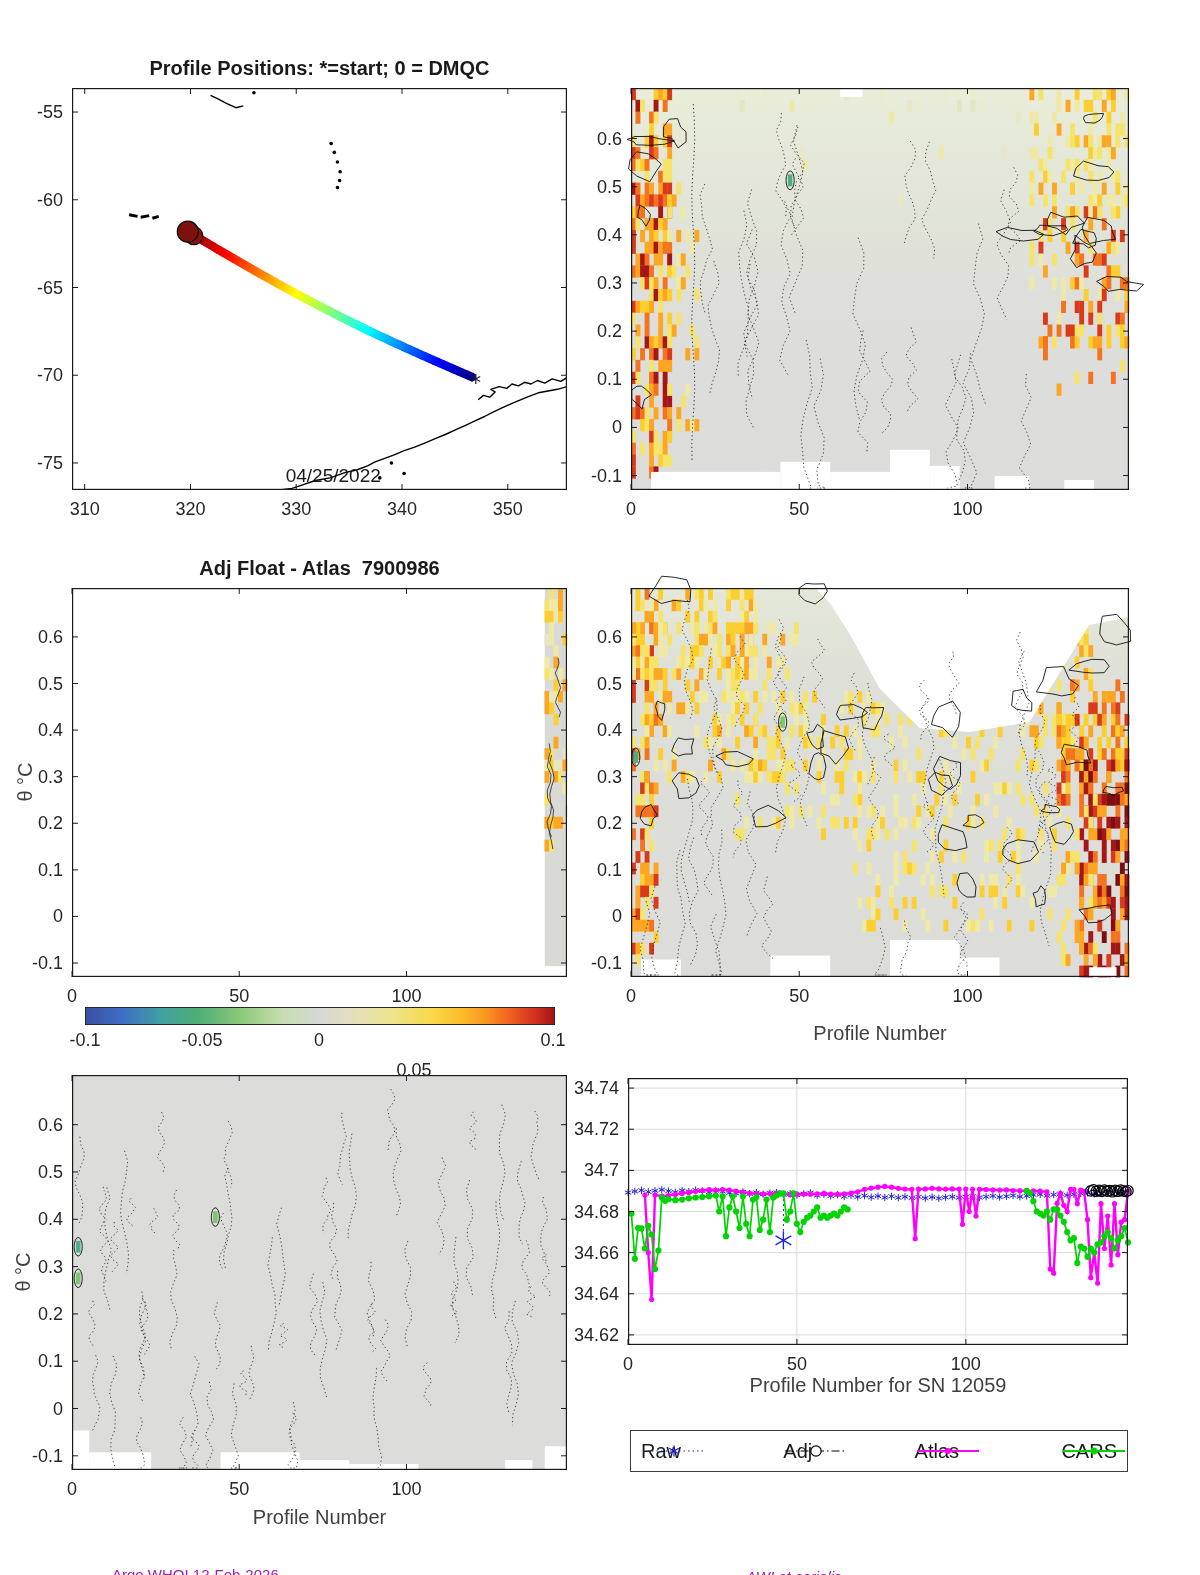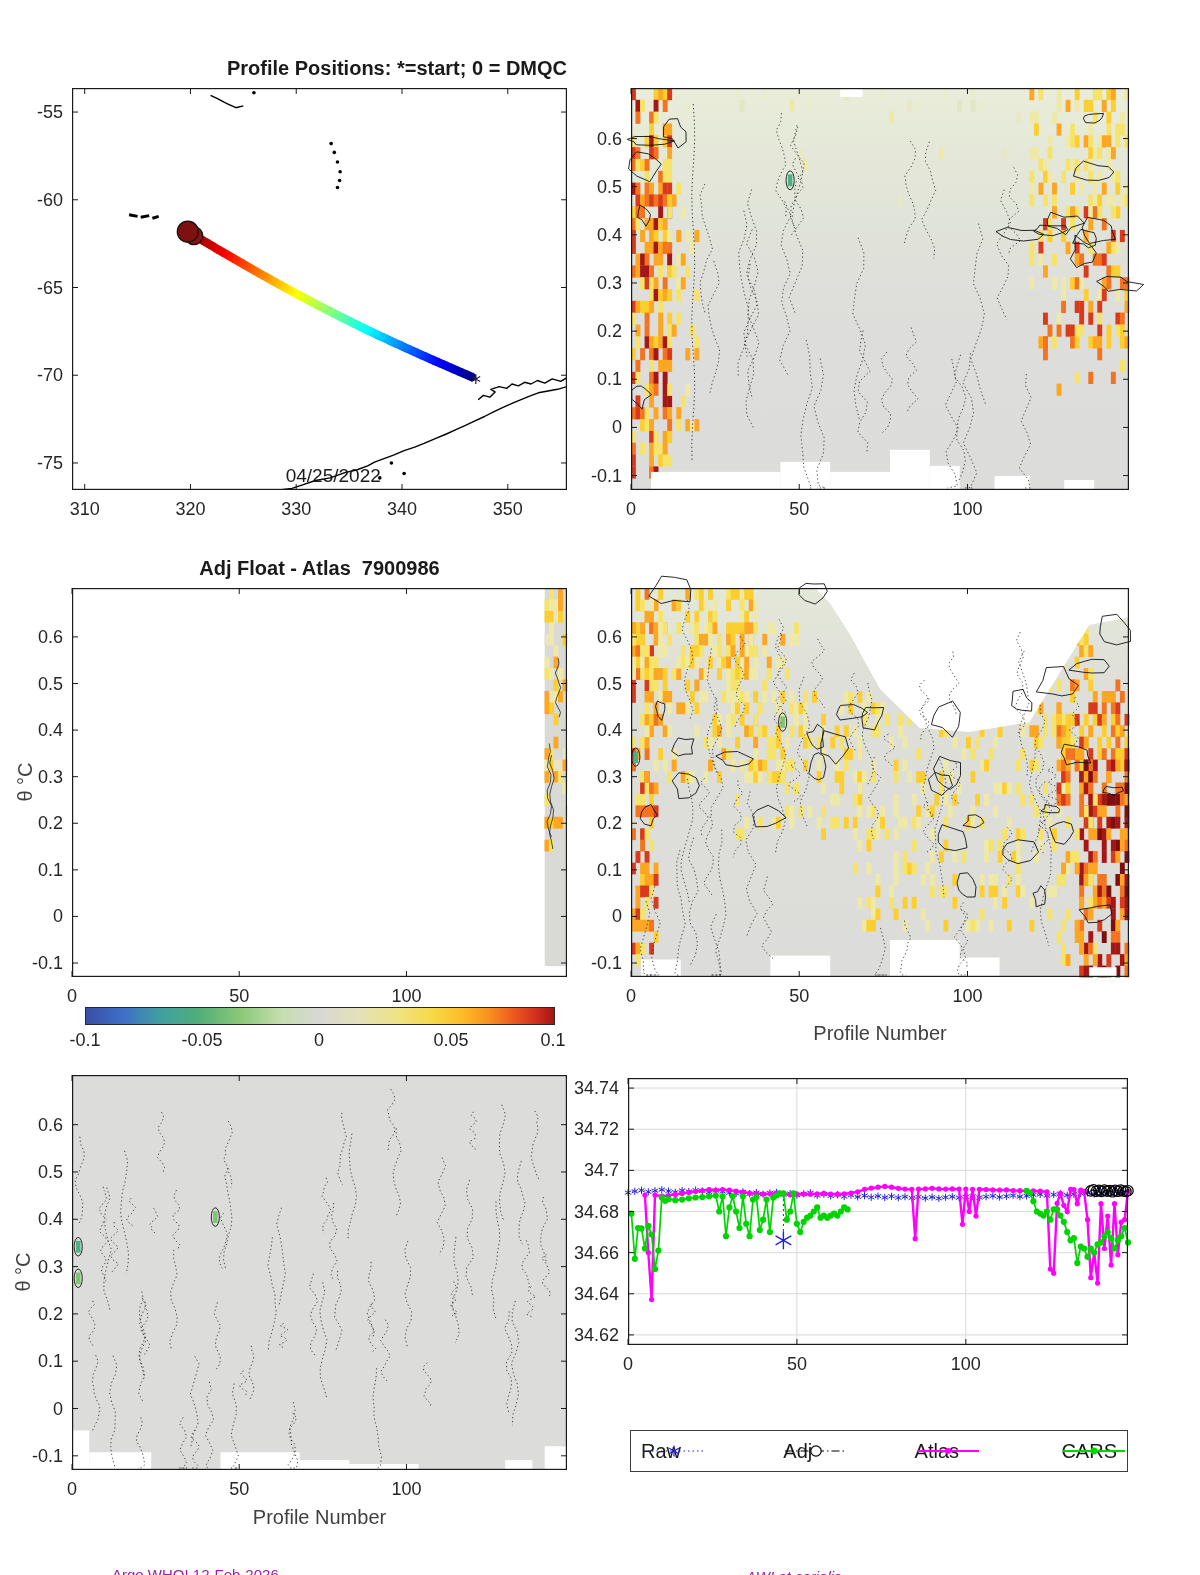--- a/index.html
+++ b/index.html
@@ -19,28 +19,29 @@
   #cbar{position:absolute;left:85px;top:1007px;width:468px;height:16px;border:1px solid #2a2a2a;}
   .cbtick{position:absolute;top:1030px;width:70px;font-size:18px;text-align:center;color:#262626;}
   svg{position:absolute;overflow:visible;}
   svg text{font-family:"Liberation Sans",sans-serif;}
 </style>
 </head>
 <body>
 
 <div id="fig">
 
-  <div class="title" style="left:72px;top:56px;width:495px;text-align:right;">Profile Positions: *=start; 0 = DMQC</div>
+  <div class="title" style="left:72px;top:56px;width:495px;">Profile Positions: *=start; 0 = DMQC</div>
   <div class="title" style="left:72px;top:556px;width:495px;">Adj Float - Atlas  7900986</div>
 
   <div class="axlabel rot" style="left:14px;top:882px;">θ °C</div>
   <div class="axlabel rot" style="left:12px;top:1372px;">θ °C</div>
   <div class="axlabel rot" style="left:538px;top:1312px;">Salinity</div>
   <div class="axlabel" style="left:631px;top:1022px;width:498px;">Profile Number</div>
   <div class="axlabel" style="left:72px;top:1506px;width:495px;">Profile Number</div>
+  <div class="axlabel" style="left:628px;top:1374px;width:500px;">Profile Number for SN 12059</div>
 
   <div class="foot" style="left:112px;top:1521px;">Argo WHOI 12-Feb-2026</div>
   <div class="foot" style="left:746px;top:1523px;font-style:italic;">AWI at coriolis</div>
 
   <div id="cbar" style="background: linear-gradient(to right, rgb(58, 79, 164) 0%, rgb(62, 111, 200) 8%, rgb(65, 160, 160) 16%, rgb(79, 174, 119) 24%, rgb(140, 200, 120) 33%, rgb(198, 222, 178) 42%, rgb(216, 216, 212) 50%, rgb(228, 224, 186) 58%, rgb(239, 227, 135) 66%, rgb(248, 217, 71) 74%, rgb(253, 190, 43) 80%, rgb(249, 146, 31) 86%, rgb(239, 92, 30) 91%, rgb(212, 49, 29) 96%, rgb(163, 20, 20) 100%);"></div>
 
   <div id="legend">
     <div class="li">
         <svg id="ls-raw" width="66" height="22">
           <line x1="2" y1="11" x2="64" y2="11" stroke="#2323d9" stroke-width="1" stroke-dasharray="1.5 3"></line>
@@ -2013,21 +2014,21 @@
       <line x1="0" y1="287.24312527280654" x2="6" y2="287.24312527280654" stroke="#1a1a1a" stroke-width="1"></line>
       <line x1="495" y1="287.24312527280654" x2="489" y2="287.24312527280654" stroke="#1a1a1a" stroke-width="1"></line>
       <text x="-9" y="293.24312527280654" text-anchor="end" font-size="18" fill="#262626">-70</text>
       <line x1="0" y1="374.97773897861185" x2="6" y2="374.97773897861185" stroke="#1a1a1a" stroke-width="1"></line>
       <line x1="495" y1="374.97773897861185" x2="489" y2="374.97773897861185" stroke="#1a1a1a" stroke-width="1"></line>
       <text x="-9" y="380.97773897861185" text-anchor="end" font-size="18" fill="#262626">-75</text>
     </svg>
     <div class="cbtick" style="left: 50px;">-0.1</div>
     <div class="cbtick" style="left: 167px;">-0.05</div>
     <div class="cbtick" style="left: 284px;">0</div>
-    <div class="cbtick" style="left: 416px;">0.05</div>
+    <div class="cbtick" style="left: 379px; margin-top: 30px;">0.05</div>
     <div class="cbtick" style="left: 518px;">0.1</div>
     <svg width="500" height="267" style="left: 628px; top: 1078px;">
       <rect x="0" y="0" width="500" height="267" fill="#fff"></rect>
       <g>
         <line x1="0" y1="256.9206471494625" x2="500" y2="256.9206471494625" stroke="#d9d9d9" stroke-width="1"></line>
         <line x1="0" y1="215.78043143297015" x2="500" y2="215.78043143297015" stroke="#d9d9d9" stroke-width="1"></line>
         <line x1="0" y1="174.64021571649238" x2="500" y2="174.64021571649238" stroke="#d9d9d9" stroke-width="1"></line>
         <line x1="0" y1="133.5" x2="500" y2="133.5" stroke="#d9d9d9" stroke-width="1"></line>
         <line x1="0" y1="92.35978428350762" x2="500" y2="92.35978428350762" stroke="#d9d9d9" stroke-width="1"></line>
         <line x1="0" y1="51.21956856702987" x2="500" y2="51.21956856702987" stroke="#d9d9d9" stroke-width="1"></line>

